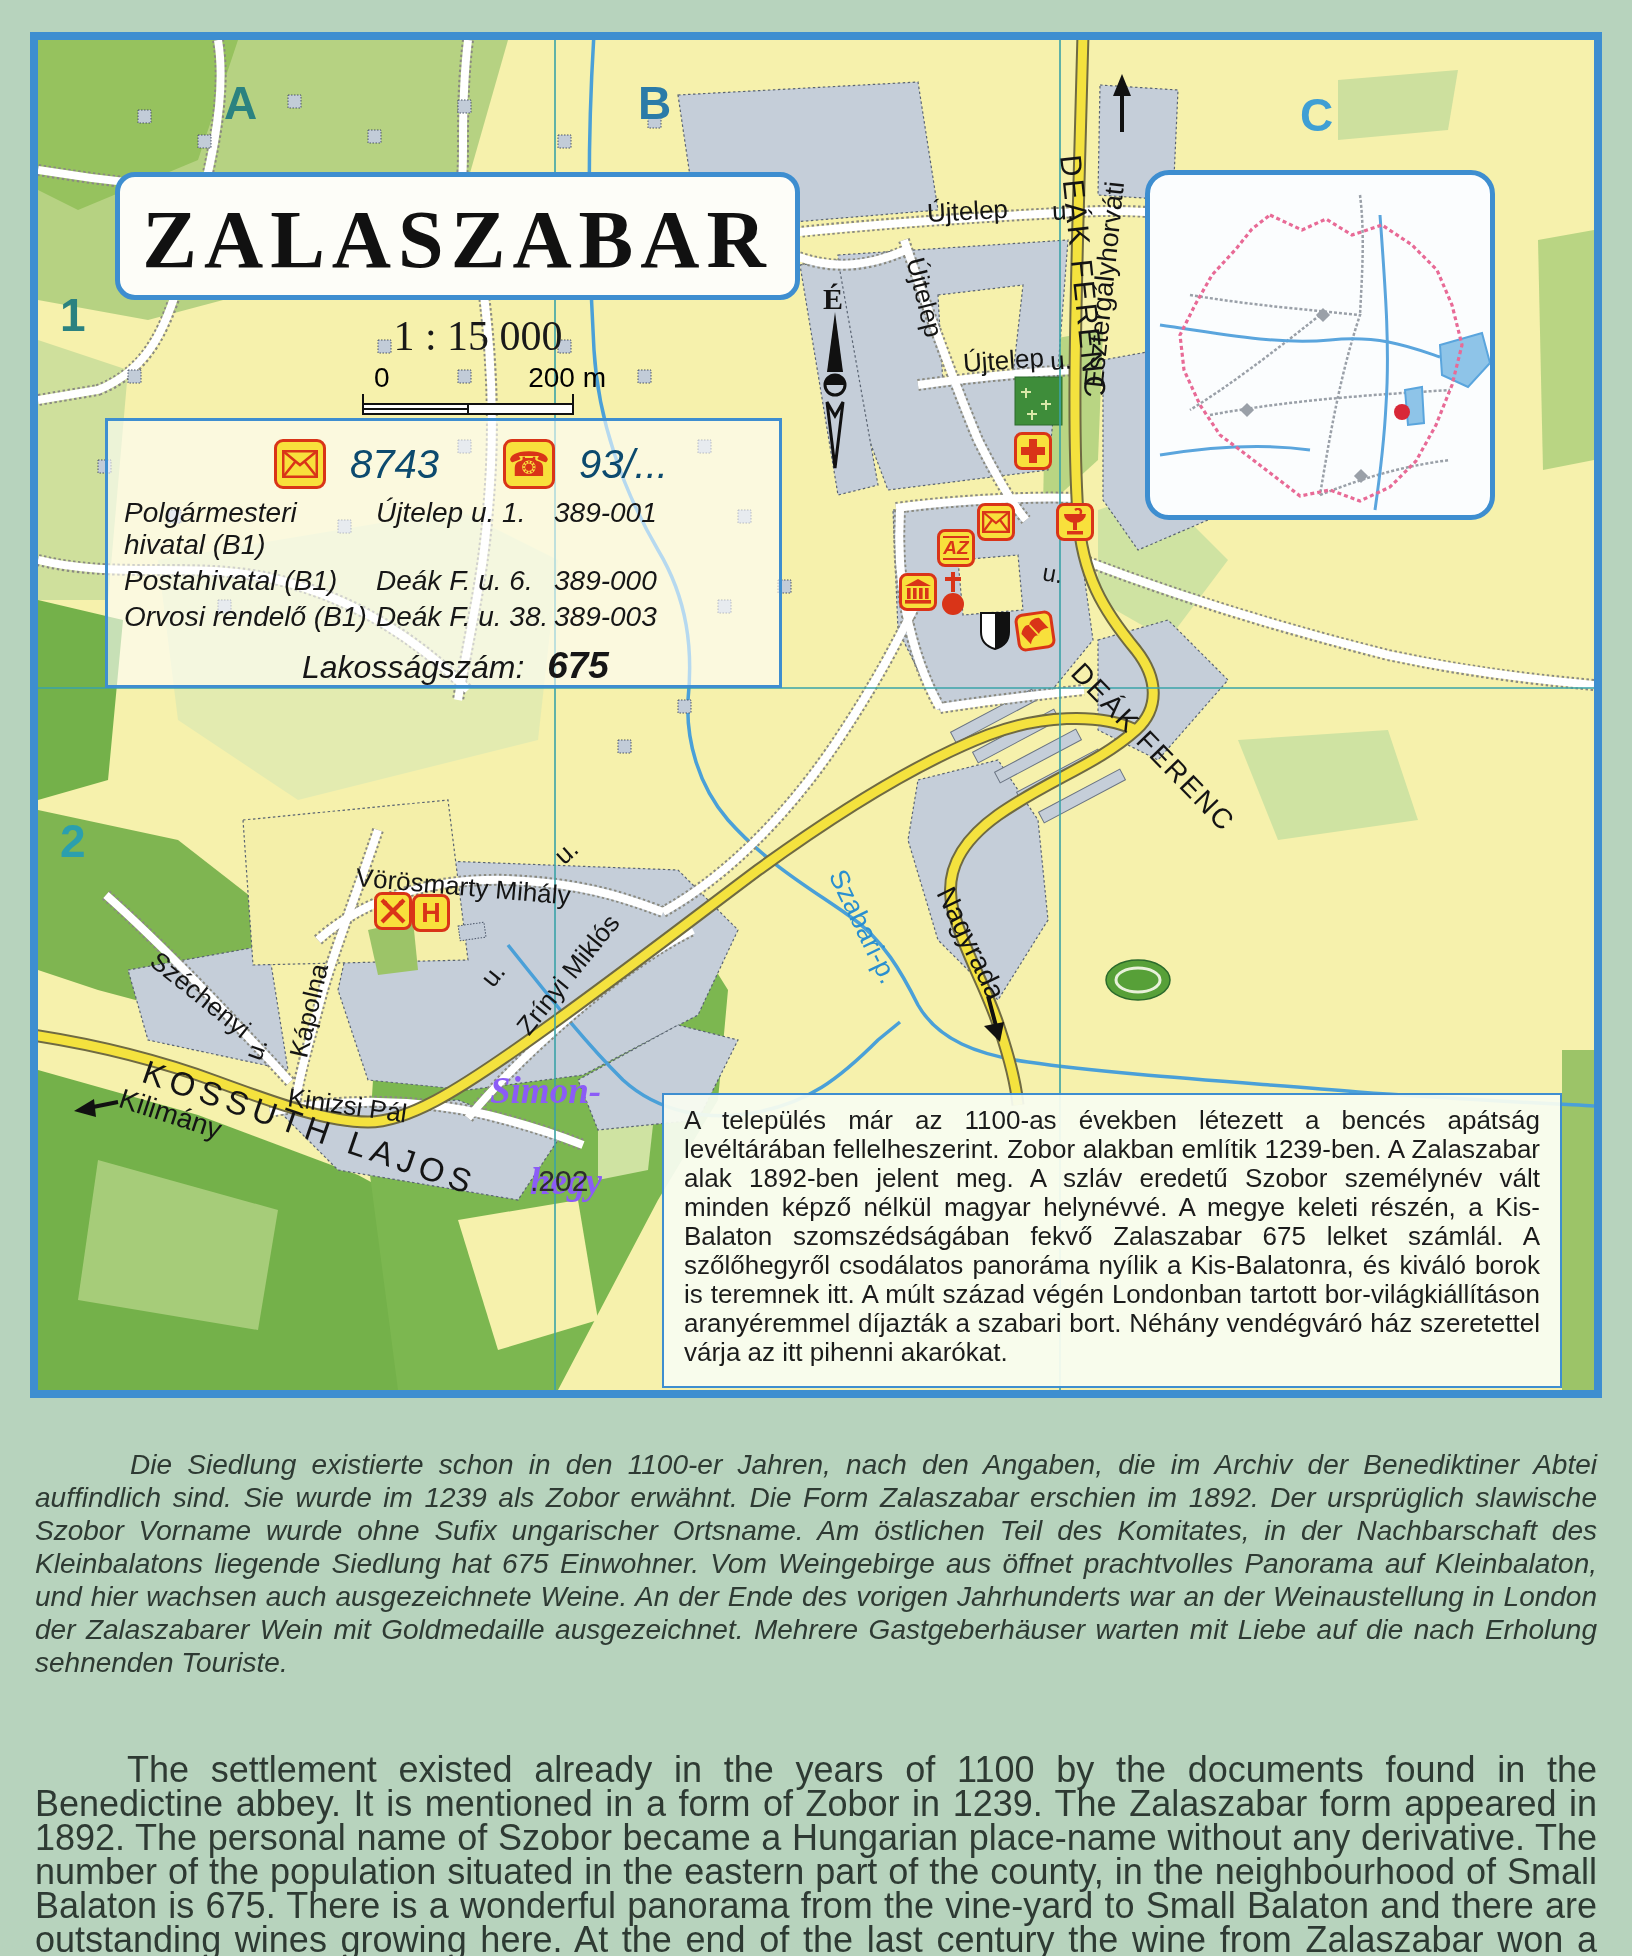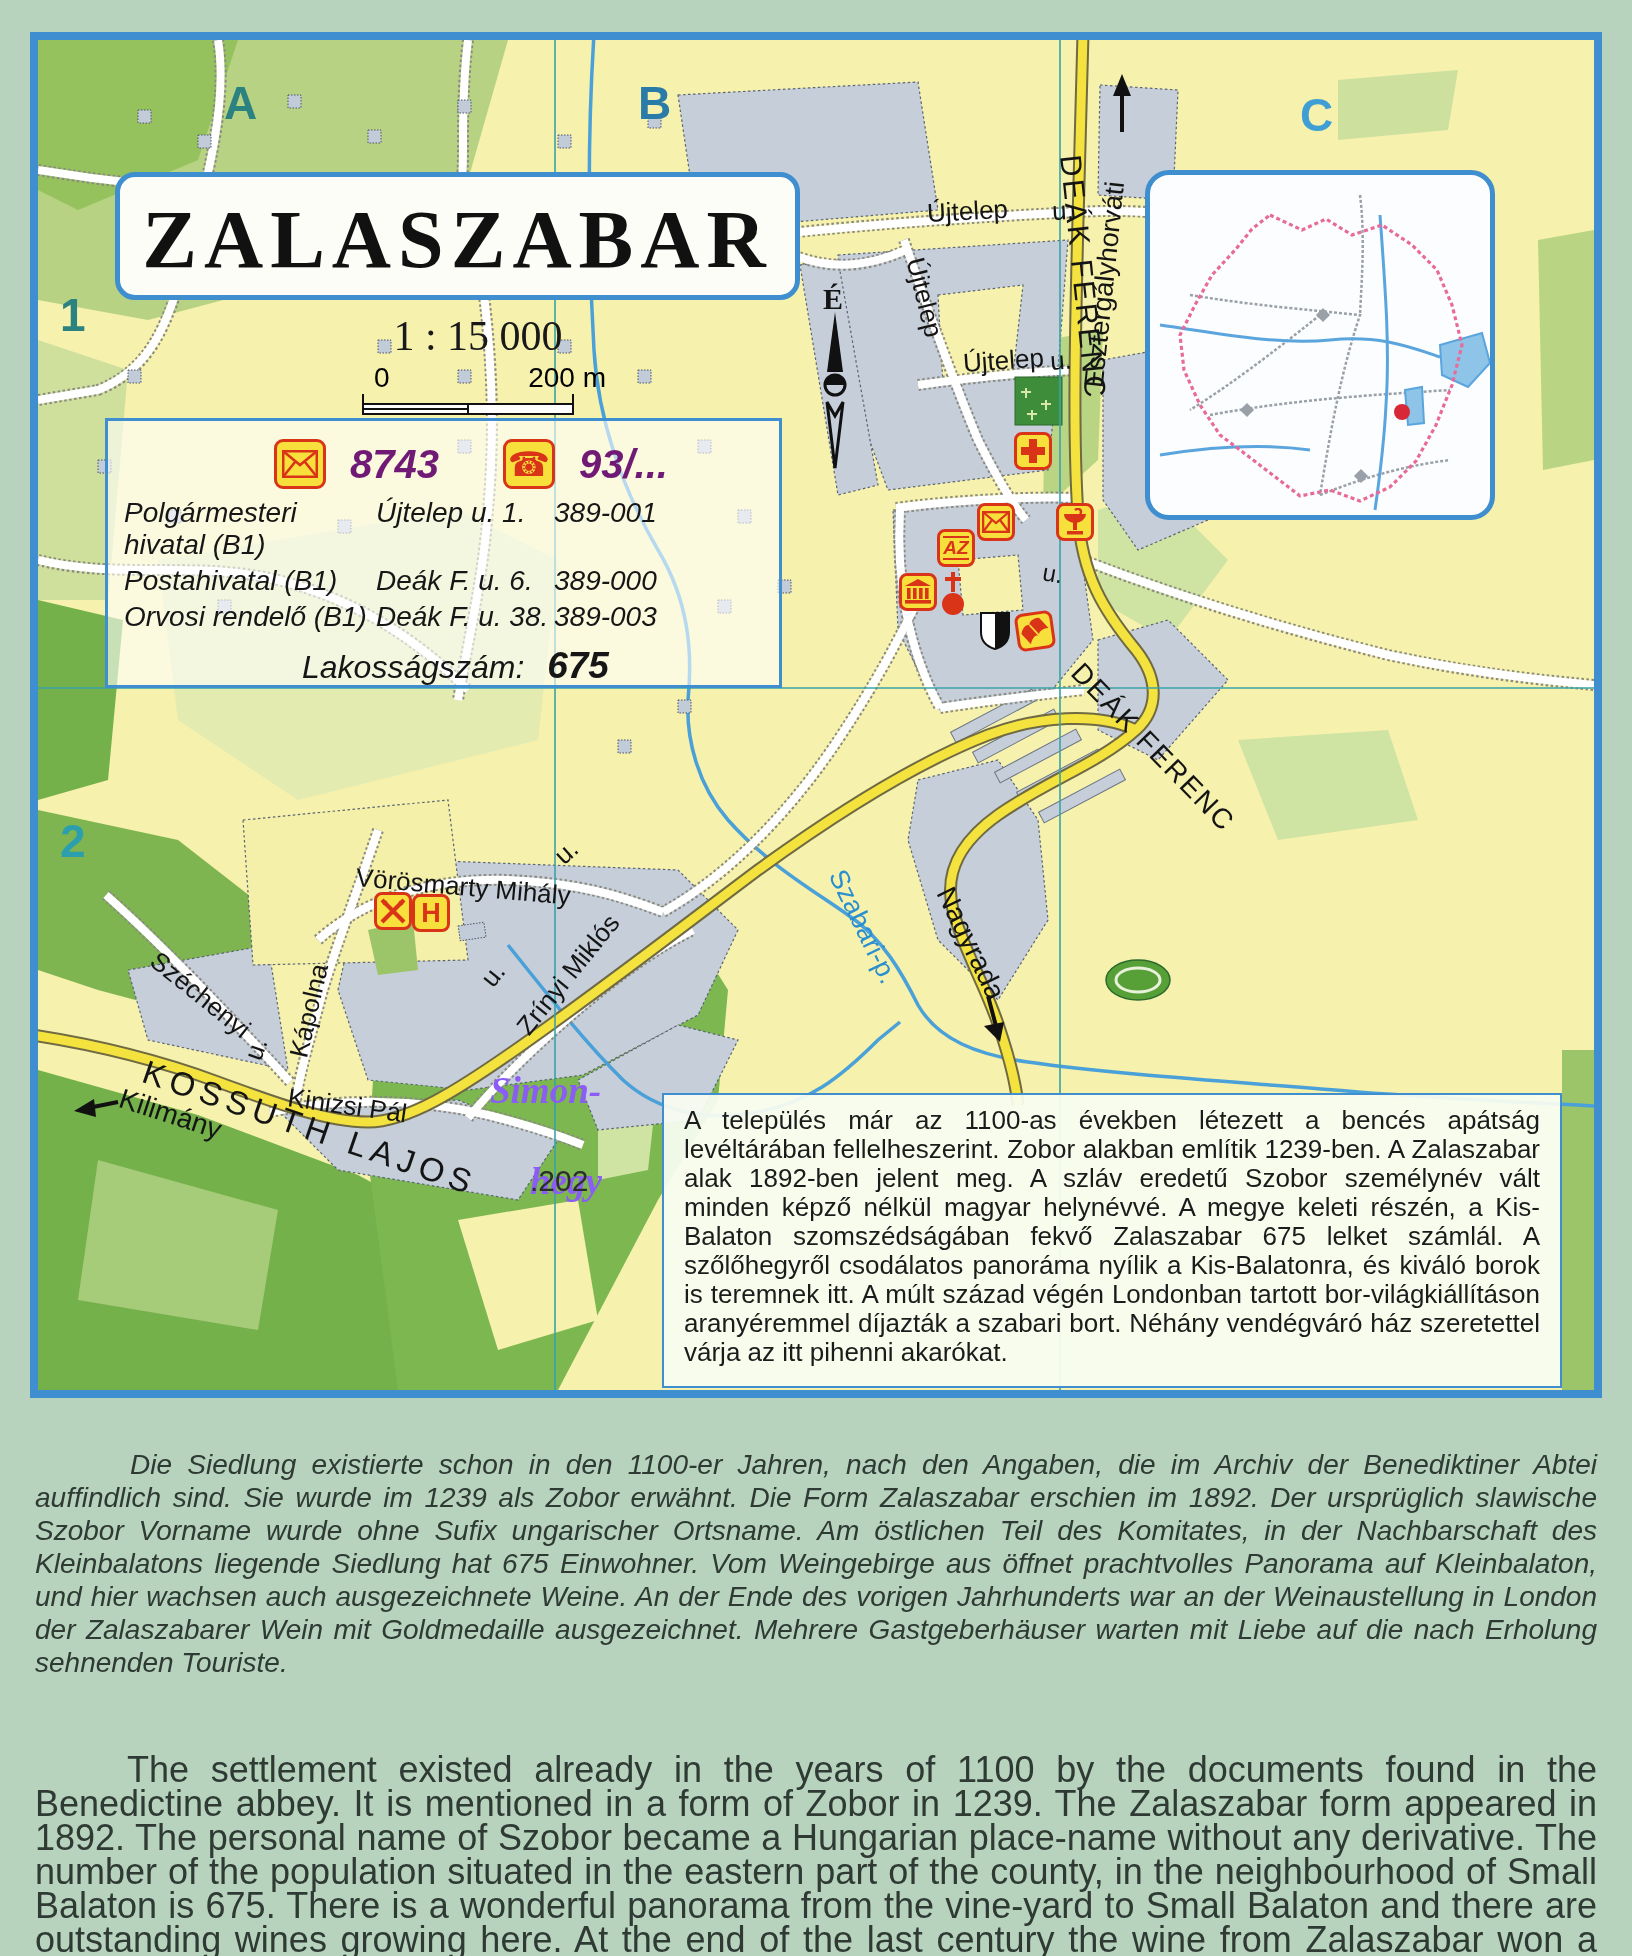--- a/index.html
+++ b/index.html
@@ -24,21 +24,21 @@
   #scale-block{position:absolute;left:300px;top:272px;width:280px;z-index:6;text-align:center;}
   #scale-ratio{font-family:"Liberation Serif",serif;font-size:42px;color:#191919;}
   #scale-bar-wrap{position:relative;height:62px;margin-top:2px;}
   #scale-zero{position:absolute;left:36px;top:0;font-size:28px;}
   #scale-dist{position:absolute;right:12px;top:0;font-size:28px;}
   
   #info-box{position:absolute;left:67px;top:378px;width:677px;height:270px;z-index:6;
      background:rgba(255,255,255,0.60);border:3px solid #3e8ed0;box-sizing:border-box;
      padding:10px 16px 8px 16px;}
   .info-row1{display:flex;align-items:center;margin-left:150px;gap:24px;height:66px;}
-  .big-num{font-style:italic;font-weight:bold;font-size:40px;color:#701a75;}
+  .big-num{font-style:italic;font-weight:normal;font-size:40px;color:#0c4a6e;}
   .ibox{width:52px;height:50px;background:#f8e03c;border:3px solid #d93418;border-radius:9px;
      display:flex;align-items:center;justify-content:center;box-sizing:border-box;}
   .info-grid{display:grid;grid-template-columns:252px 178px 130px;
      font-style:italic;font-size:28px;color:#161616;row-gap:4px;}
   .pop-row{margin-top:12px;margin-left:178px;font-style:italic;font-size:32px;color:#161616;}
   .pop-row b{font-size:37px;font-style:italic;margin-left:14px;}
   
   .icon-box{position:absolute;width:38px;height:38px;background:#f8e03c;border:3px solid #d93418;
      border-radius:8px;display:flex;align-items:center;justify-content:center;
      box-sizing:border-box;z-index:4;}

